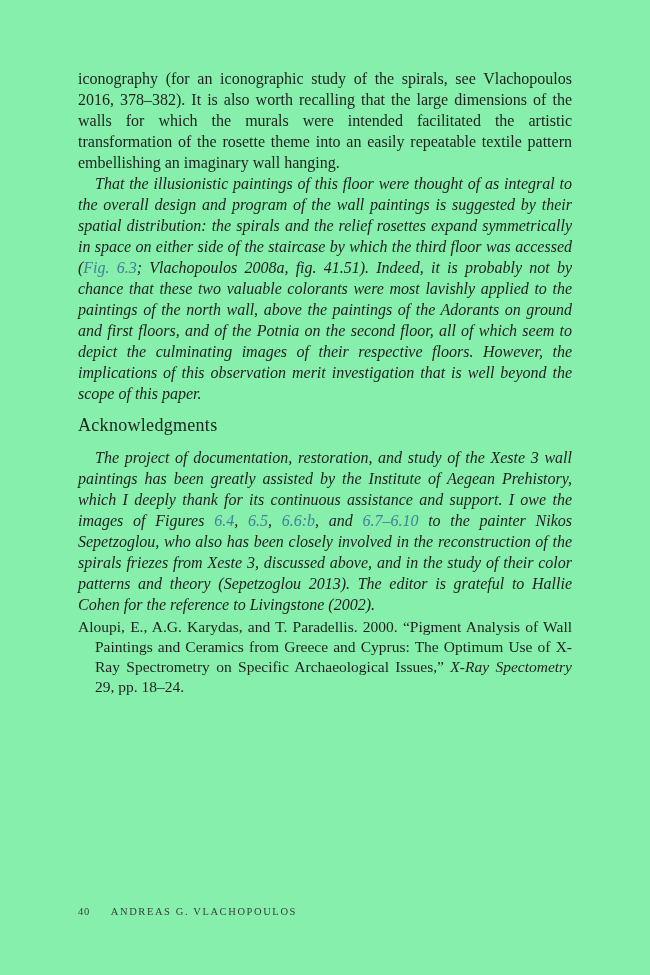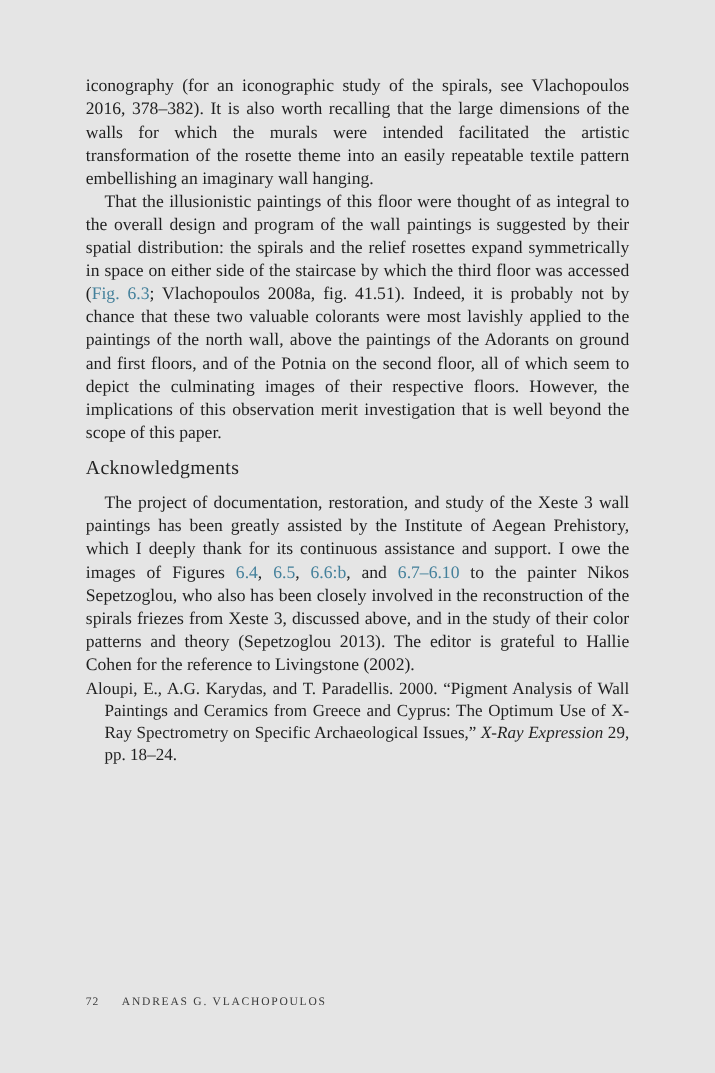--- a/index.html
+++ b/index.html
@@ -5,39 +5,39 @@
   :root {
     --link-color: #44809b;
     --text-color: #1f1f1f;
     --footer-color: #3c3c3c;
   }
   html, body { margin: 0; padding: 0; background: #ffffff; }
   .page {
     position: relative;
     width: 650px;
     height: 975px;
-    background: #e5e5e5;
+    background: #86efac;
     font-family: "Liberation Serif", "DejaVu Serif", serif;
     color: var(--text-color);
     overflow: hidden;
   }
   .content {
     position: absolute;
     left: 78px;
     top: 68px;
     width: 494px;
   }
   .body-text {
     margin: 0;
     font-size: 16px;
     line-height: 21px;
     text-align: justify;
     hyphens: none;
   }
-  .indent { text-indent: 17px; }
+  .indent { text-indent: 17px; font-style: italic; }
   .section-heading {
     margin: 8px 0 8px 0;
     font-size: 18px;
     line-height: 27px;
     font-weight: 400;
     letter-spacing: 0.3px;
     color: #242424;
   }
   .references { margin-top: 2px; }
   .ref-entry {
@@ -72,22 +72,22 @@
     <p class="body-text"><span class="seg-plain">iconography (for an iconographic study of the spirals, see Vlachopoulos 2016, 378–382). It is also worth recalling that the large dimensions of the walls for which the murals were intended facilitated the artistic transformation of the rosette theme into an easily repeatable textile pattern embellishing an imaginary wall hanging.</span></p>
 
     <p class="body-text indent"><span class="seg-plain">That the illusionistic paintings of this floor were thought of as integral to the overall design and program of the wall paintings is suggested by their spatial distribution: the spirals and the relief rosettes expand symmetrically in space on either side of the staircase by which the third floor was accessed (</span><span class="seg-link">Fig. 6.3</span><span class="seg-plain">; Vlachopoulos 2008a, fig. 41.51). Indeed, it is probably not by chance that these two valuable colorants were most lavishly applied to the paintings of the north wall, above the paintings of the Adorants on ground and first floors, and of the Potnia on the second floor, all of which seem to depict the culminating images of their respective floors. However, the implications of this observation merit investigation that is well beyond the scope of this paper.</span></p>
 
     <h2 class="section-heading">Acknowledgments</h2>
 
     <p class="body-text indent"><span class="seg-plain">The project of documentation, restoration, and study of the Xeste 3 wall paintings has been greatly assisted by the Institute of Aegean Prehistory, which I deeply thank for its continuous assistance and support. I owe the images of Figures </span><span class="seg-link">6.4</span><span class="seg-plain">, </span><span class="seg-link">6.5</span><span class="seg-plain">, </span><span class="seg-link">6.6:b</span><span class="seg-plain">, and </span><span class="seg-link">6.7–6.10</span><span class="seg-plain"> to the painter Nikos Sepetzoglou, who also has been closely involved in the reconstruction of the spirals friezes from Xeste 3, discussed above, and in the study of their color patterns and theory (Sepetzoglou 2013). The editor is grateful to Hallie Cohen for the reference to Livingstone (2002).</span></p>
 
 
     <div class="references">
-      <p class="ref-entry"><span class="seg-plain">Aloupi, E., A.G. Karydas, and T. Paradellis. 2000. “Pigment Analysis of Wall Paintings and Ceramics from Greece and Cyprus: The Optimum Use of X-Ray Spectrometry on Specific Archaeological Issues,” </span><span class="seg-italic">X-Ray Expression</span><span class="seg-plain"> 29, pp. 18–24.</span></p>
+      <p class="ref-entry"><span class="seg-plain">Aloupi, E., A.G. Karydas, and T. Paradellis. 2000. “Pigment Analysis of Wall Paintings and Ceramics from Greece and Cyprus: The Optimum Use of X-Ray Spectrometry on Specific Archaeological Issues,” </span><span class="seg-italic">X-Ray Spectometry</span><span class="seg-plain"> 29, pp. 18–24.</span></p>
     </div>
 
   </main>
 
   <footer class="footer">
-    <span class="page-num">72</span>
+    <span class="page-num">40</span>
     <span class="running-head">ANDREAS G. VLACHOPOULOS</span>
   </footer>
 </div>
 
 </body></html>

